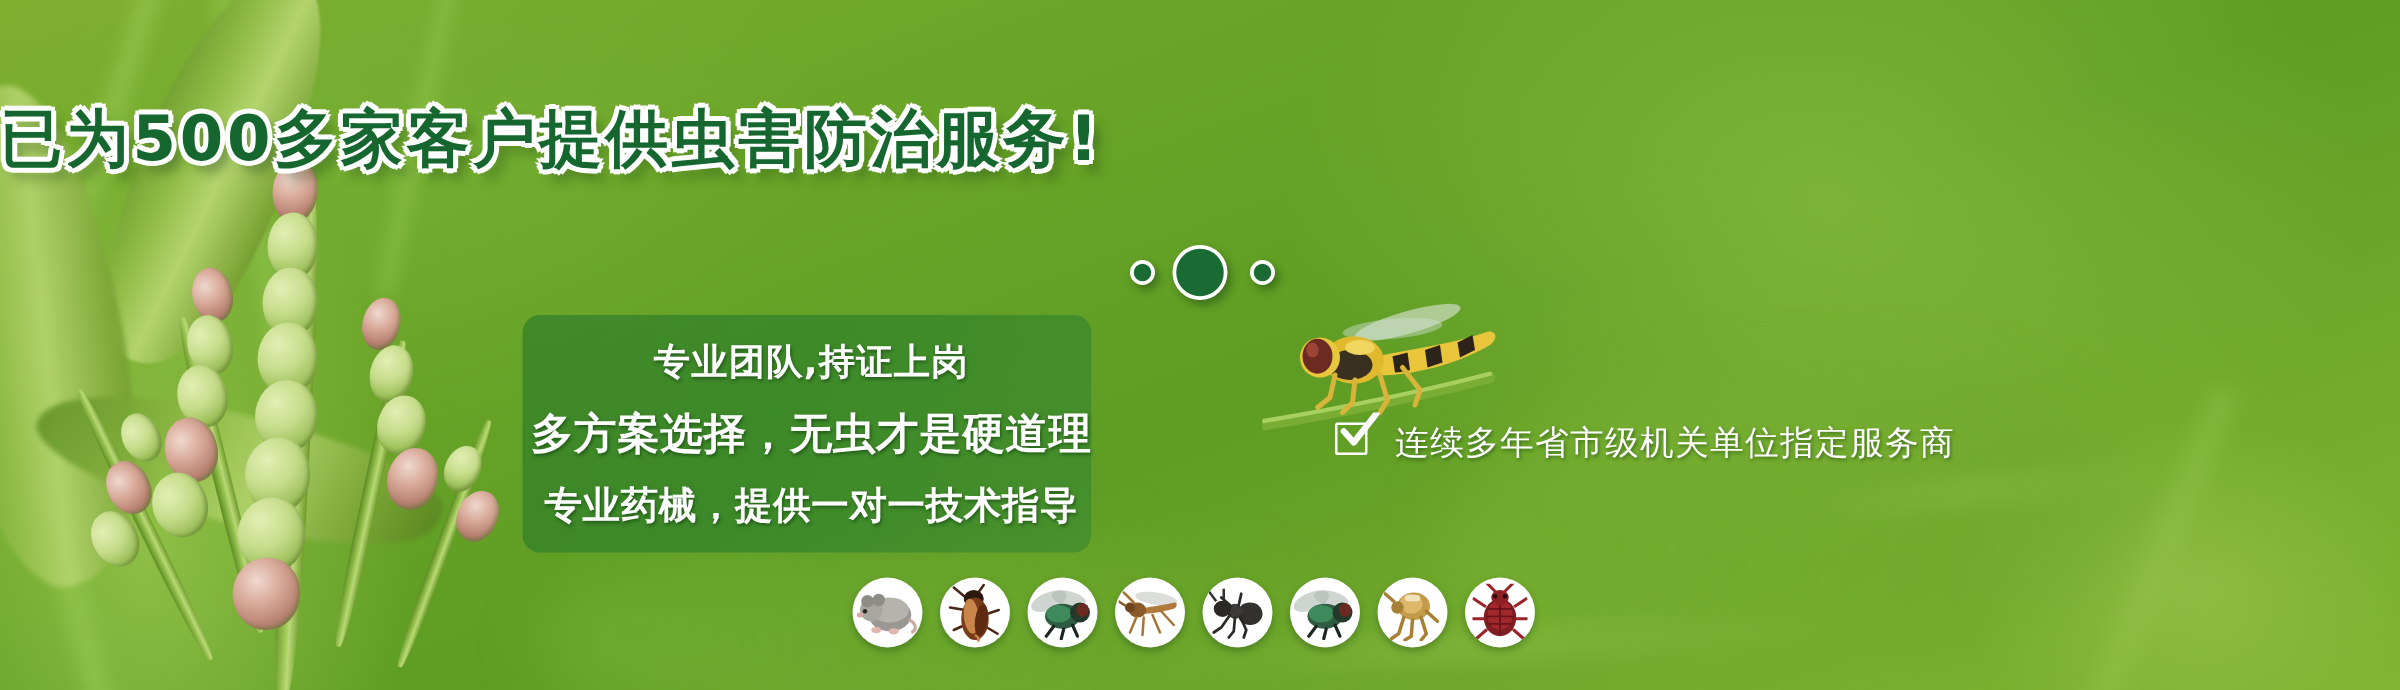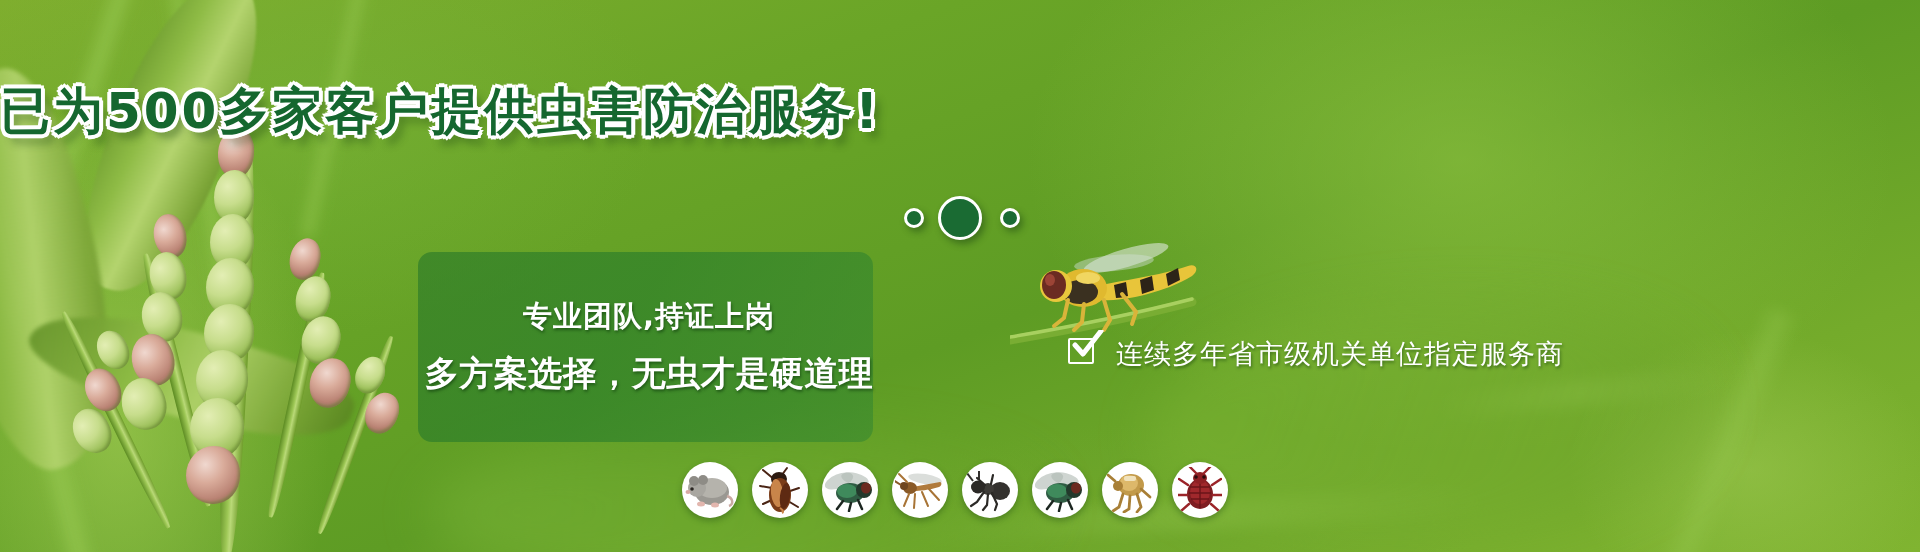--- a/index.html
+++ b/index.html
@@ -225,20 +225,21 @@
         <path d="M94,64 L100,84 L94,94"></path>
         <path d="M112,58 L126,76 L122,88"></path>
       </g>
     </svg>
   </div>
 
   <div id="panel"></div>
   <div id="panel-text">
     <div class="pline l1">专业团队,持证上岗</div>
     <div class="pline l2">多方案选择，无虫才是硬道理</div>
+    <div class="pline l3">专业药械，提供一对一技术指导</div>
   </div>
 
   <div id="checklist">
     <div class="chk-row">
       <span class="chk-box">
         <span class="sq"></span>
         <svg class="tick" viewBox="0 0 34 32">
           <path d="M5,15 L13,24 L31,1" stroke="#ffffff" stroke-width="5" fill="none" stroke-linecap="round" stroke-linejoin="round"></path>
         </svg>
       </span>

